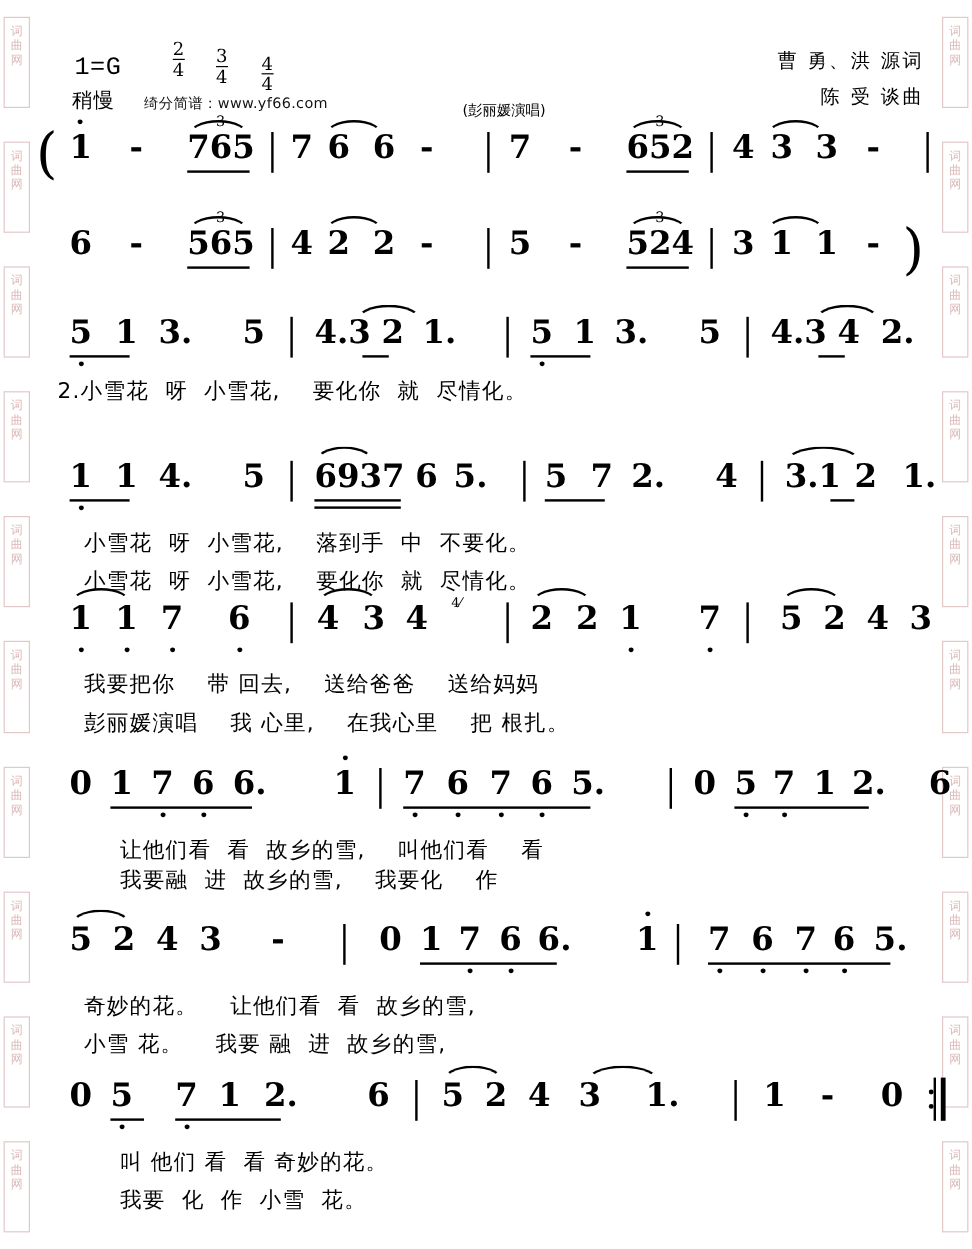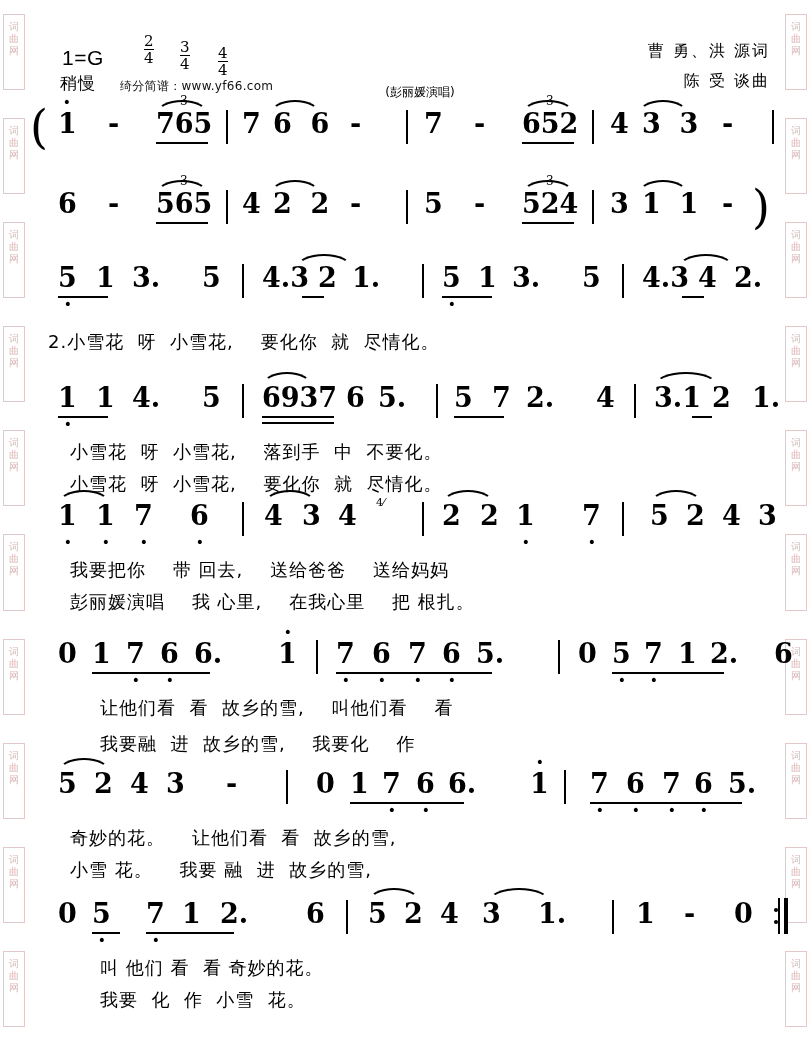--- a/index.html
+++ b/index.html
@@ -52,21 +52,21 @@
     left: 40px;
     top: 18px;
     width: 730px;
     height: 86px;
   }
   .key-sig {
     position: absolute;
     left: 22px;
     top: 28px;
     font-size: 21px;
-    font-family: Liberation Sans, sans-serif;
+    font-family: Liberation Mono, monospace;
     letter-spacing: 0.5px;
   }
   .meter {
     position: absolute;
     top: 16px;
     font-family: "DejaVu Serif", serif;
     font-size: 15px;
     text-align: center;
     line-height: 15px;
   }
@@ -425,21 +425,21 @@
       <span class="n" style="left:482px;">3.</span>
       <div class="beam" style="left:412px; top:34px; width:50px;"></div>
       <span class="n" style="left:552px;">5</span>
       <span class="bar" style="left:592px;"></span>
       <span class="n" style="left:612px;">4.3</span>
       <div class="slur" style="left:648px; top:-8px; width:52px;"></div>
       <span class="n" style="left:668px;">4</span>
       <span class="n" style="left:704px;">2.</span>
       <div class="beam" style="left:652px; top:34px; width:22px;"></div>
     </div>
-    <div class="lyrics" style="top:16px;text-align:right;">
+    <div class="lyrics" style="top:0;text-align:right;">
       <span class="ly" style="left:18px;">2.小雪花  呀  小雪花,    要化你  就  尽情化。</span>
     </div>
   </div>
 
   <div class="system" style="top:382px;">
     <div class="notes">
       <span class="n" style="left:28px;">1</span>
       <span class="dot-under" style="left:34px; top:40px;">·</span>
       <span class="n" style="left:66px;">1</span>
       <span class="n" style="left:102px;">4.</span>
@@ -543,21 +543,21 @@
       <span class="n" style="left:614px;">7</span>
       <span class="dot-under" style="left:620px; top:40px;">·</span>
       <span class="n" style="left:648px;">1</span>
       <span class="n" style="left:680px;">2.</span>
       <div class="beam" style="left:582px; top:34px; width:112px;"></div>
       <span class="n" style="left:744px;">6</span>
     </div>
     <div class="lyrics" style="top:6px;">
       <span class="ly" style="left:70px;">让他们看  看  故乡的雪,    叫他们看    看</span>
     </div>
-    <div class="lyrics" style="top:16px;">
+    <div class="lyrics" style="top:5px;">
       <span class="ly" style="left:70px;">我要融  进  故乡的雪,    我要化    作</span>
     </div>
   </div>
 
   <div class="system" style="top:768px;">
     <div class="notes">
       <div class="slur" style="left:28px; top:-10px; width:48px;"></div>
       <span class="n" style="left:28px;">5</span>
       <span class="n" style="left:64px;">2</span>
       <span class="n" style="left:100px;">4</span>

